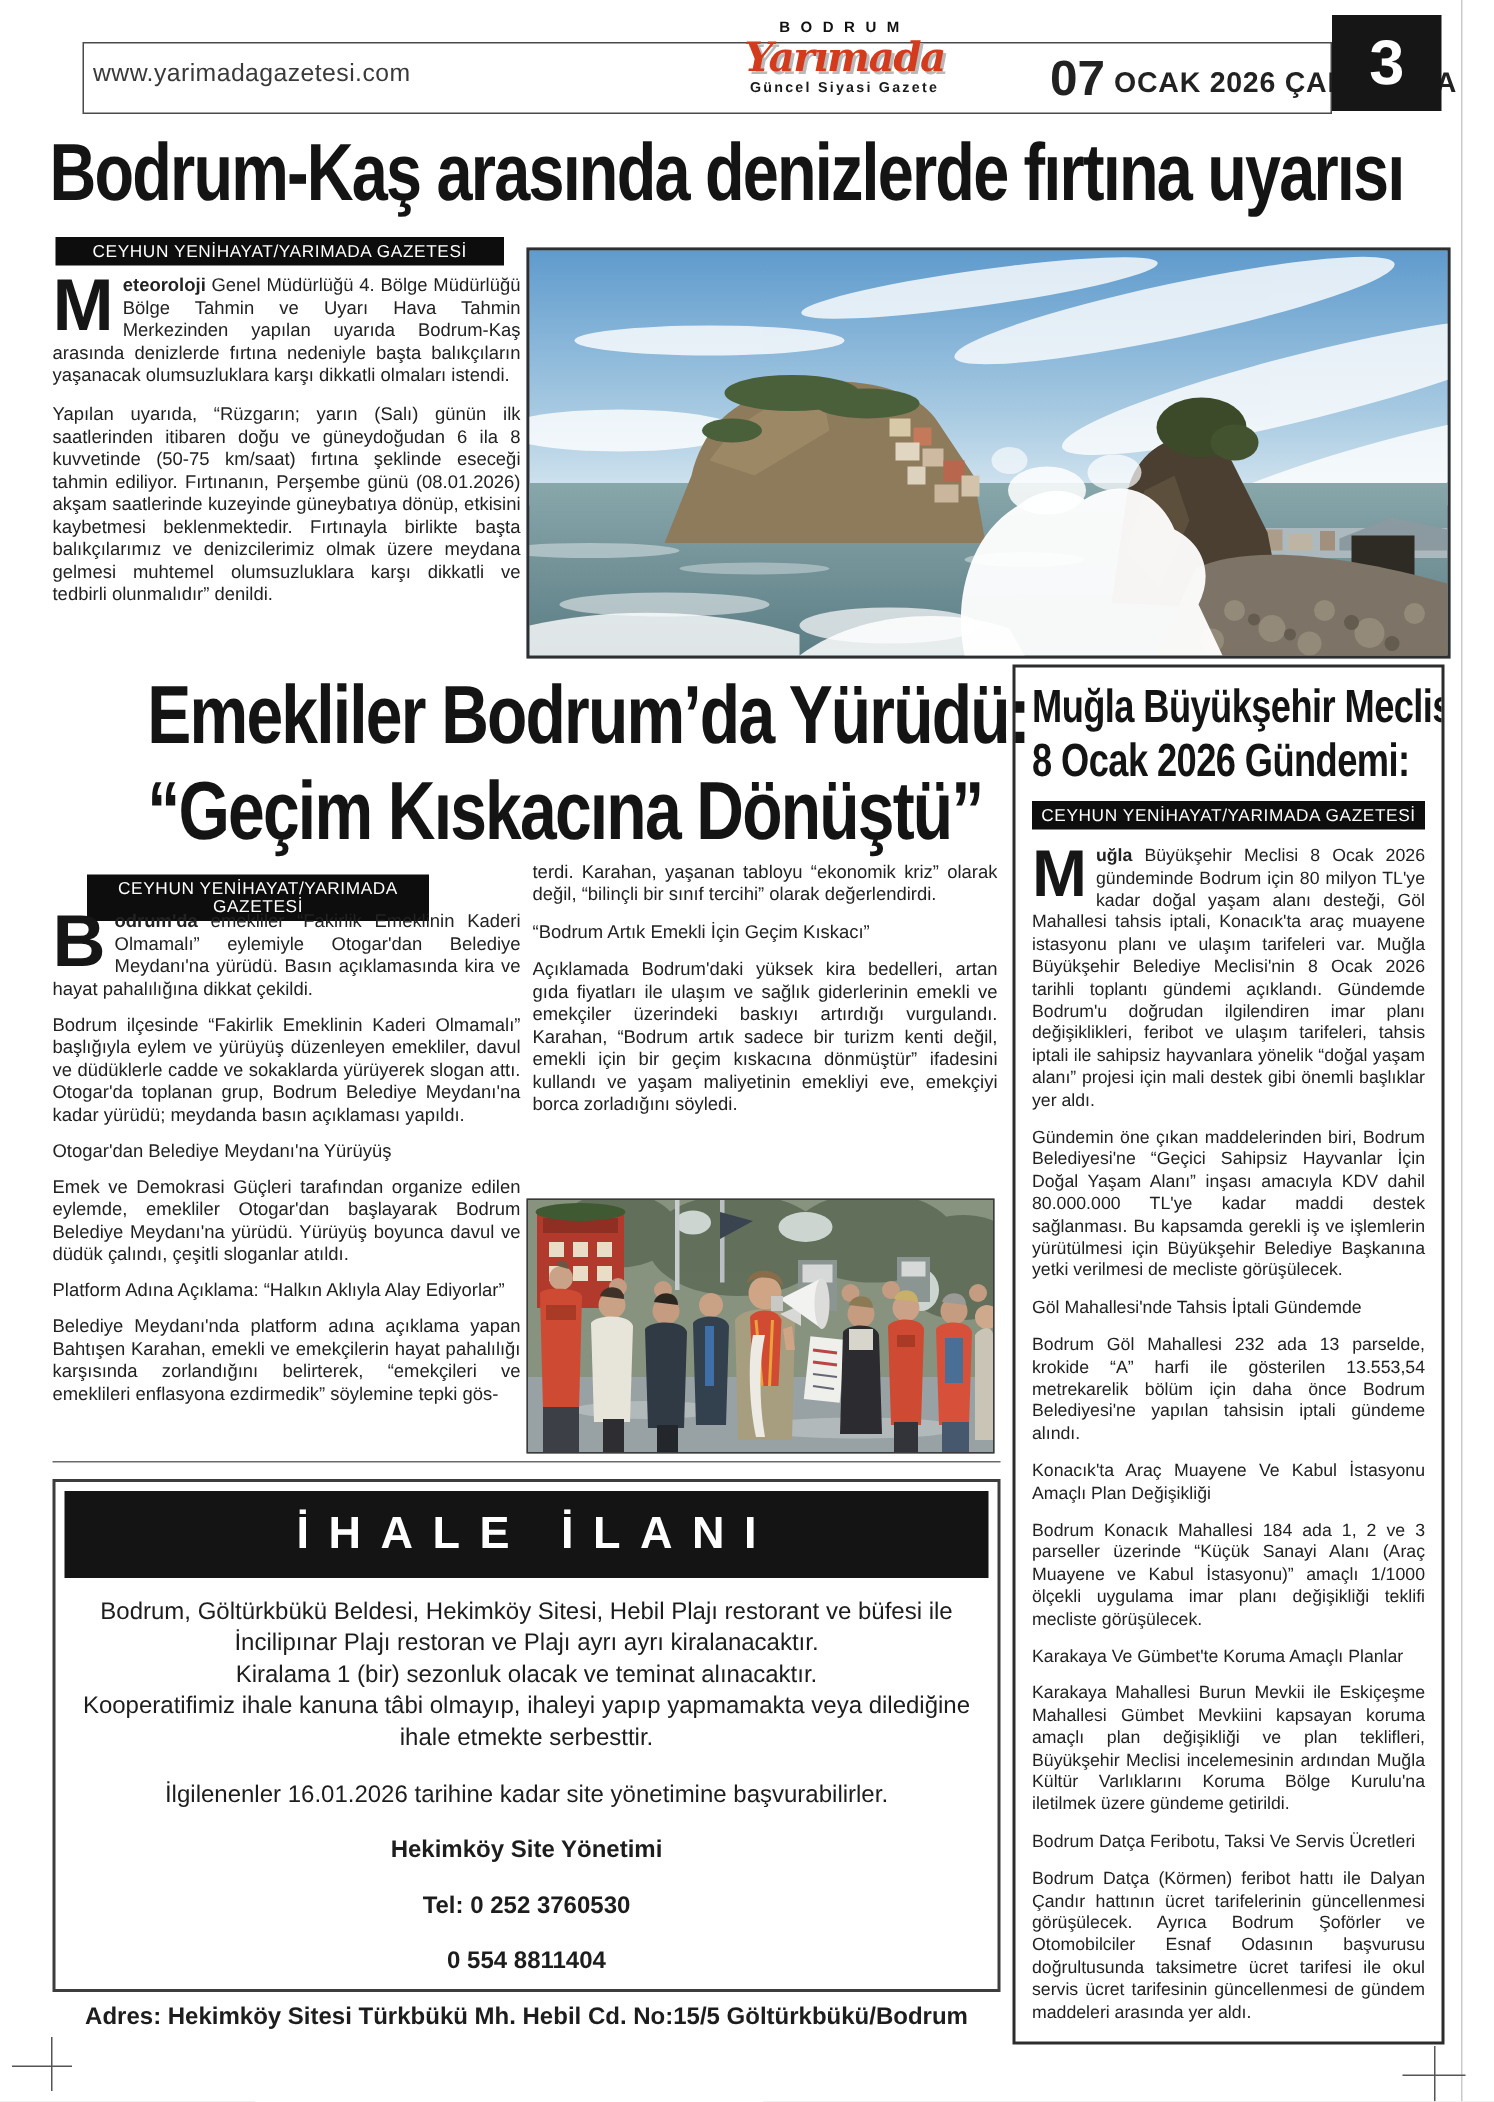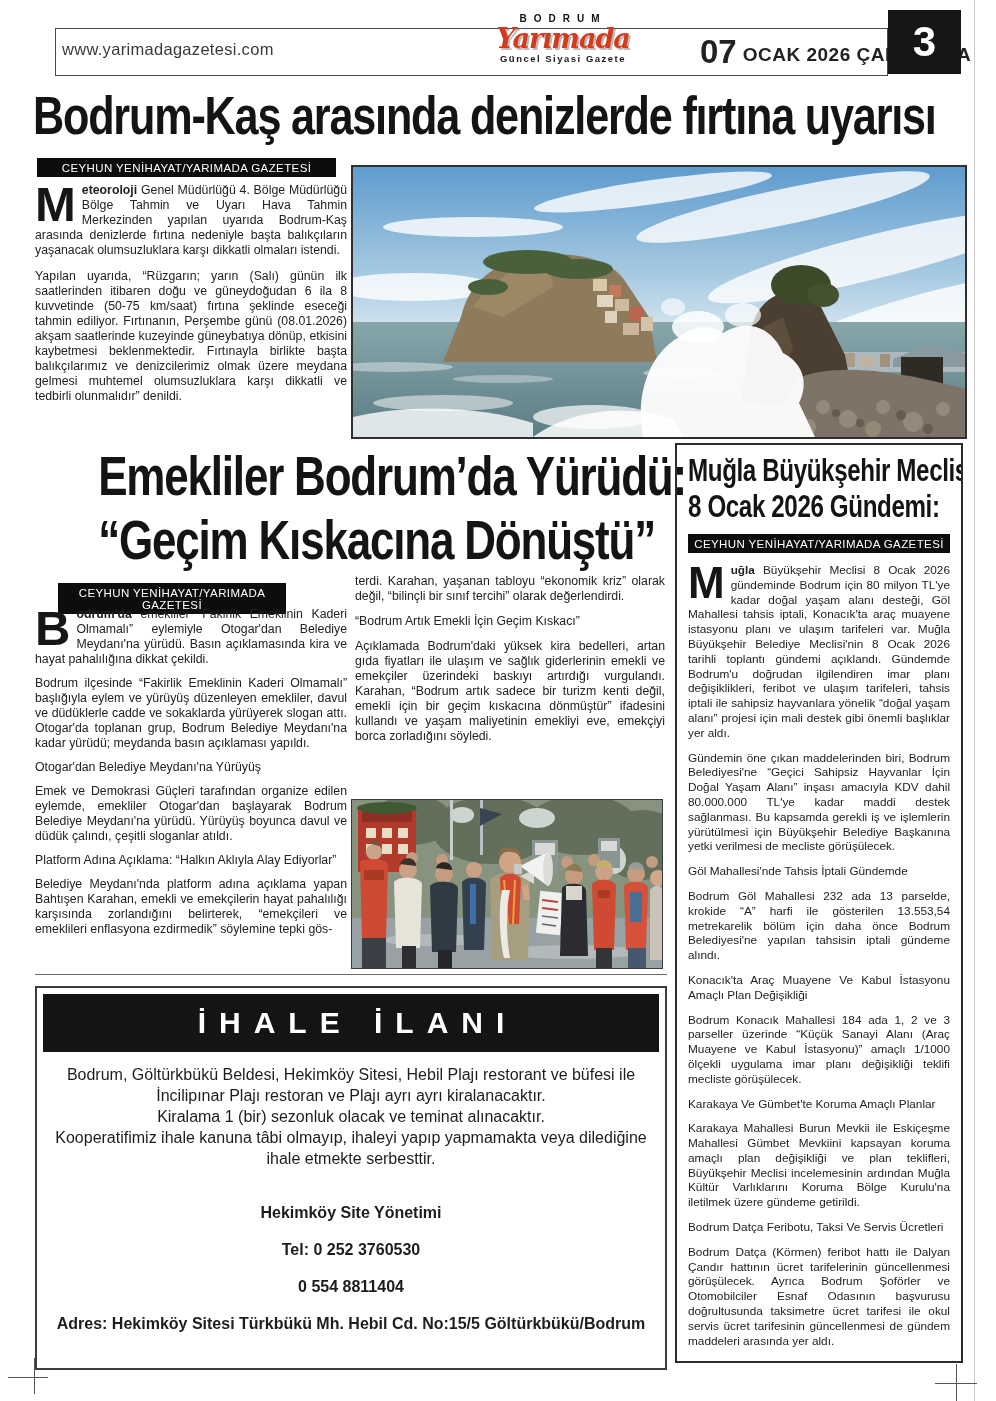--- a/index.html
+++ b/index.html
@@ -53,21 +53,21 @@
   
   .mugla-box{position:absolute;left:675px;top:443px;width:288px;height:920px;border:2px solid #2c2c2c;
     box-sizing:border-box;padding:8px 11px;overflow:hidden;}
   .mugla-headline .hl{white-space:nowrap;font-weight:bold;font-size:31px;letter-spacing:-.5px;line-height:36px;
     transform:scaleX(.78);transform-origin:left top;color:#141414;}
   .byline3{margin:9px 0 10px 0;}
   .mugla-body{font-size:11.8px;line-height:14.8px;text-align:justify;color:#222;}
   .mugla-body p{margin:0 0 10px 0;}
   .mugla-body .dropcap{font-size:44px;line-height:37px;}
   
-  .ihale-box{position:absolute;left:35px;top:986px;width:632px;height:384px;border:2px solid #3d3d3d;
+  .ihale-box{position:absolute;left:35px;top:986px;width:632px;height:342px;border:2px solid #3d3d3d;
     box-sizing:border-box;text-align:center;}
   .ihale-titlebar{margin:6px;height:58px;background:#141414;color:#fff;display:flex;align-items:center;justify-content:center;
     font-size:30px;font-weight:bold;letter-spacing:13px;padding-left:13px;}
   .ihale-body{font-size:16px;line-height:21px;color:#1d1d1d;padding:6px 15px 0;}
   .ihale-body p{margin:0;}
   .ihale-gap{height:17px;}
   .ihale-sig{font-weight:bold;}
   .sig-space{height:16px;}
 </style>
 </head>
@@ -352,20 +352,21 @@
     </div>
   </div>
 
   <div class="ihale-box">
     <div class="ihale-titlebar">İHALE İLANI</div>
     <div class="ihale-body">
       <p>Bodrum, Göltürkbükü Beldesi, Hekimköy Sitesi, Hebil Plajı restorant ve büfesi ile İncilipınar Plajı restoran ve Plajı ayrı ayrı kiralanacaktır.</p>
       <p>Kiralama 1 (bir) sezonluk olacak ve teminat alınacaktır.</p>
       <p>Kooperatifimiz ihale kanuna tâbi olmayıp, ihaleyi yapıp yapmamakta veya dilediğine ihale etmekte serbesttir.</p>
       <div class="ihale-gap"></div>
+      <p>İlgilenenler 16.01.2026 tarihine kadar site yönetimine başvurabilirler.</p>
       <div class="sig-space"></div>
       <p class="ihale-sig">Hekimköy Site Yönetimi</p>
       <div class="sig-space"></div>
       <p class="ihale-sig">Tel: 0 252 3760530</p>
       <div class="sig-space"></div>
       <p class="ihale-sig">0 554 8811404</p>
       <div class="sig-space"></div>
       <p class="ihale-sig">Adres: Hekimköy Sitesi Türkbükü Mh. Hebil Cd. No:15/5 Göltürkbükü/Bodrum</p>
     </div>
   </div>

